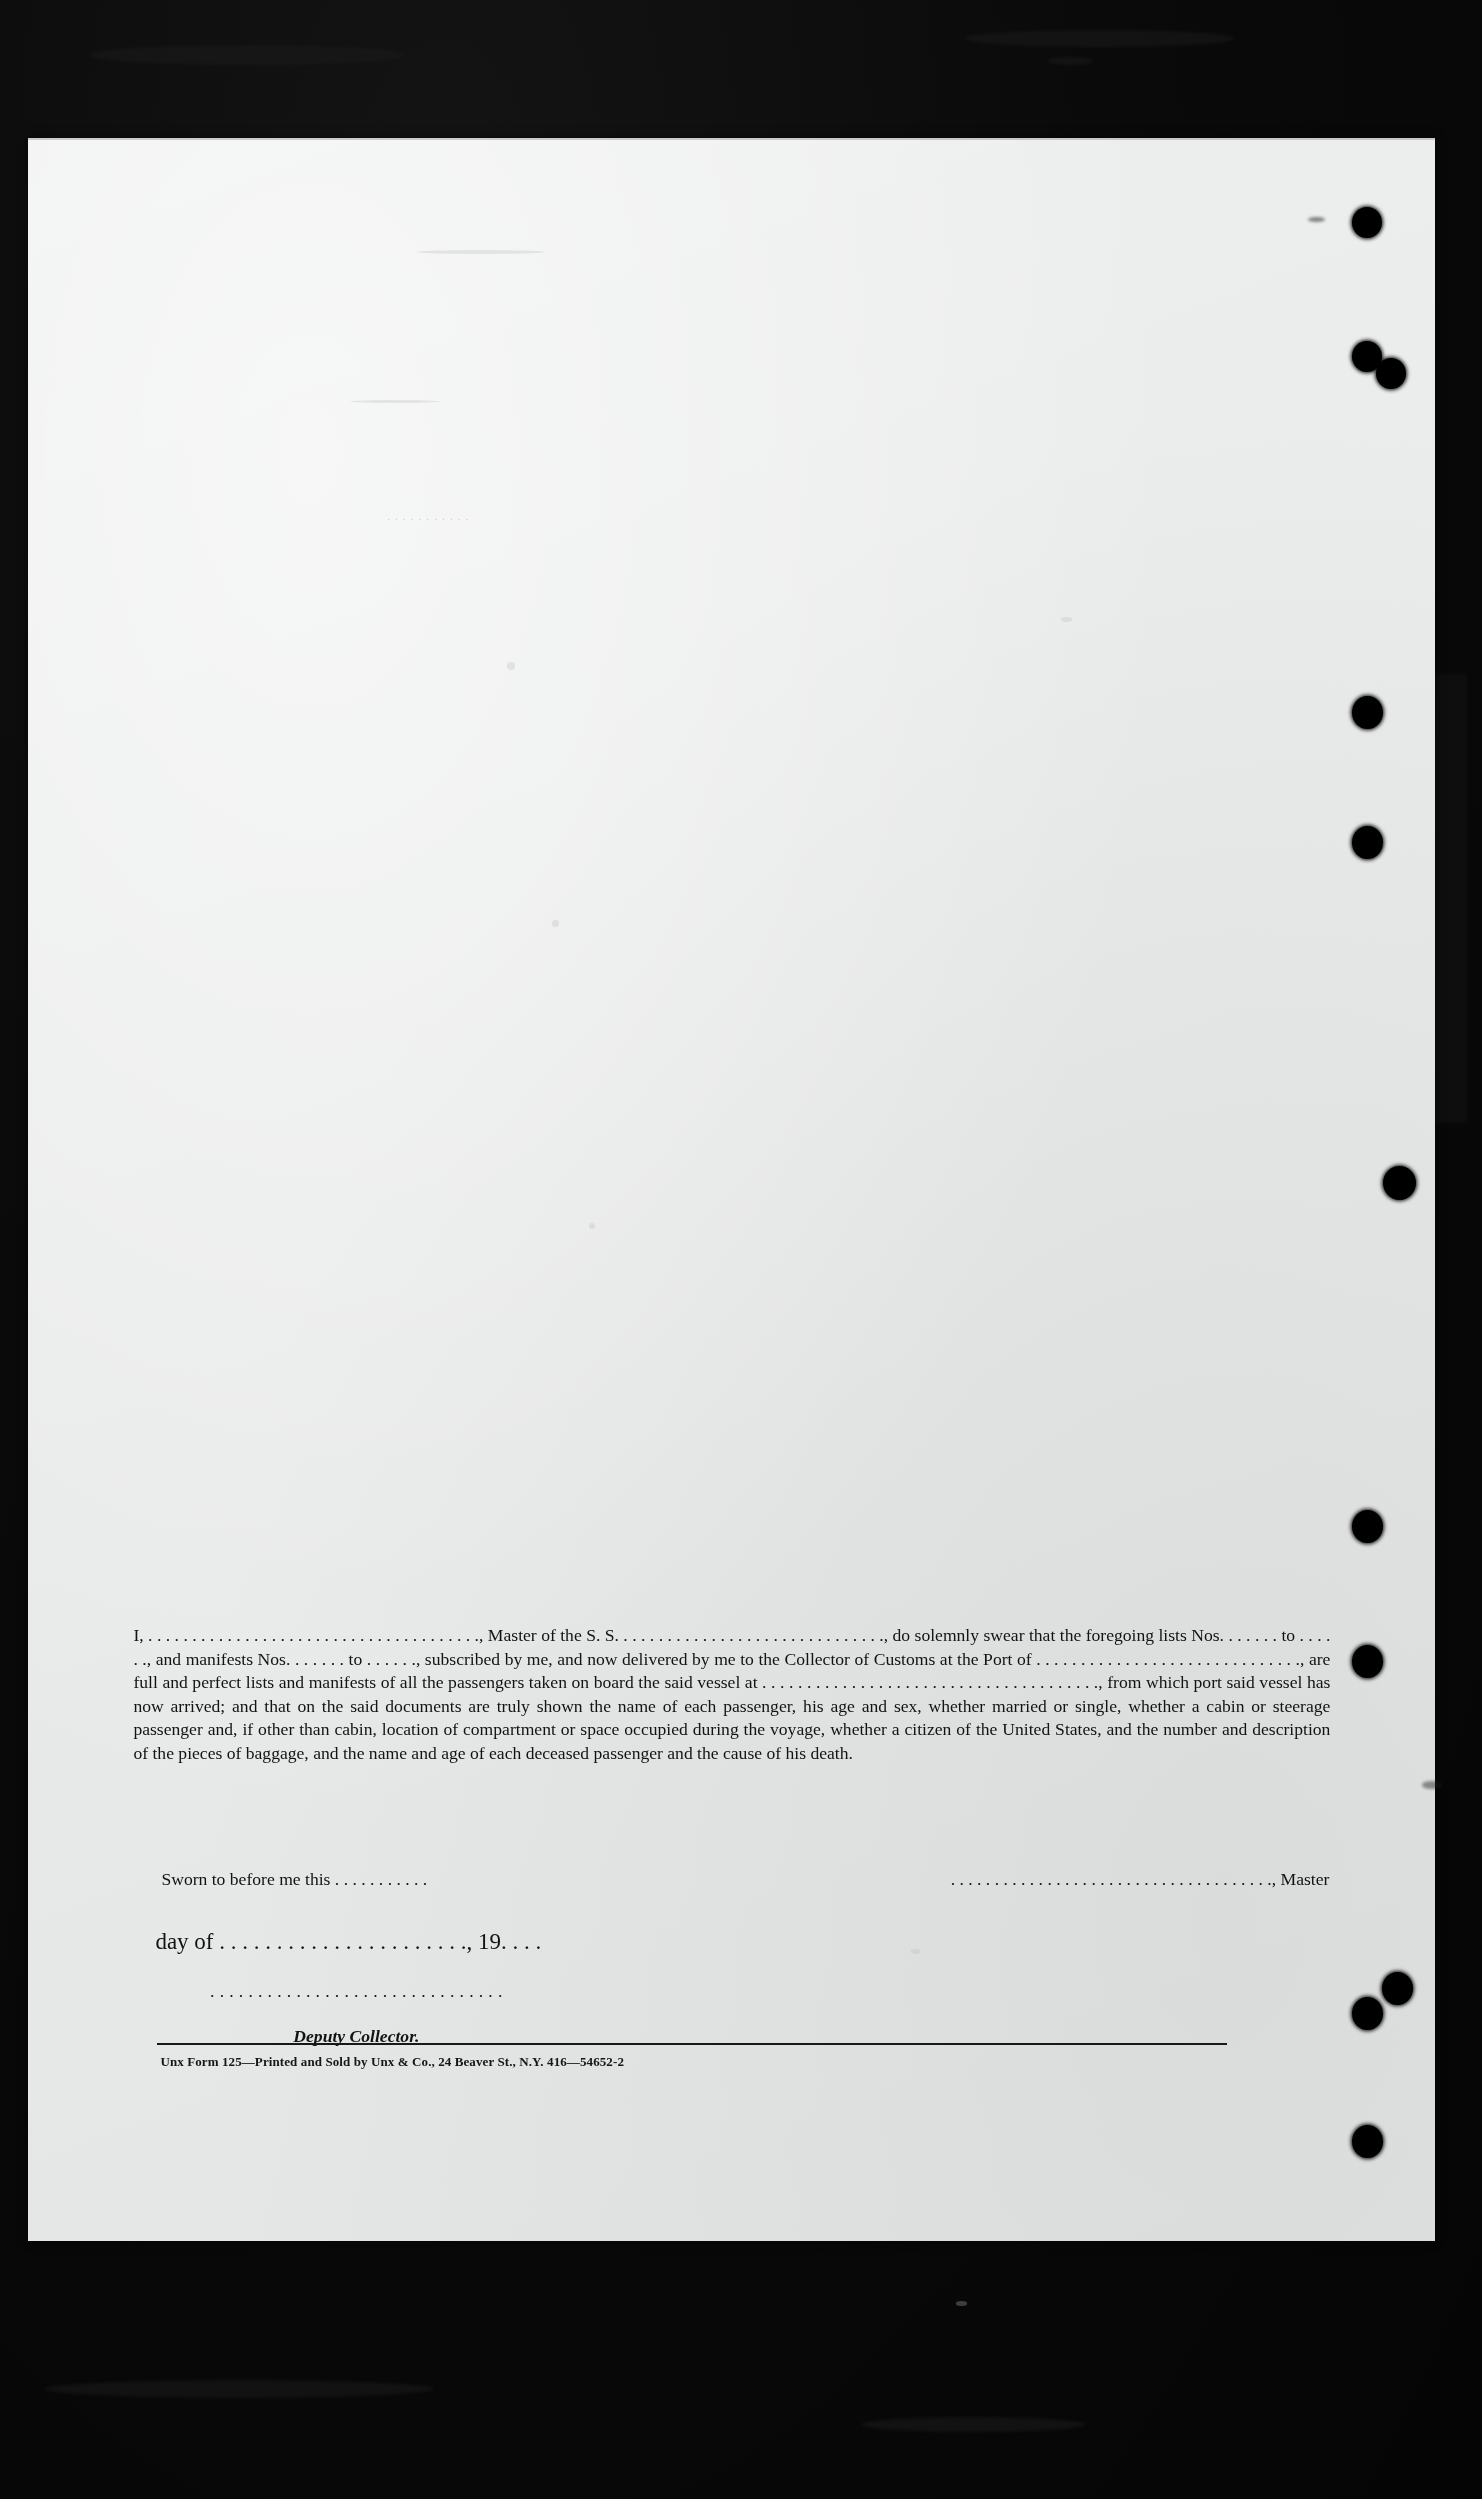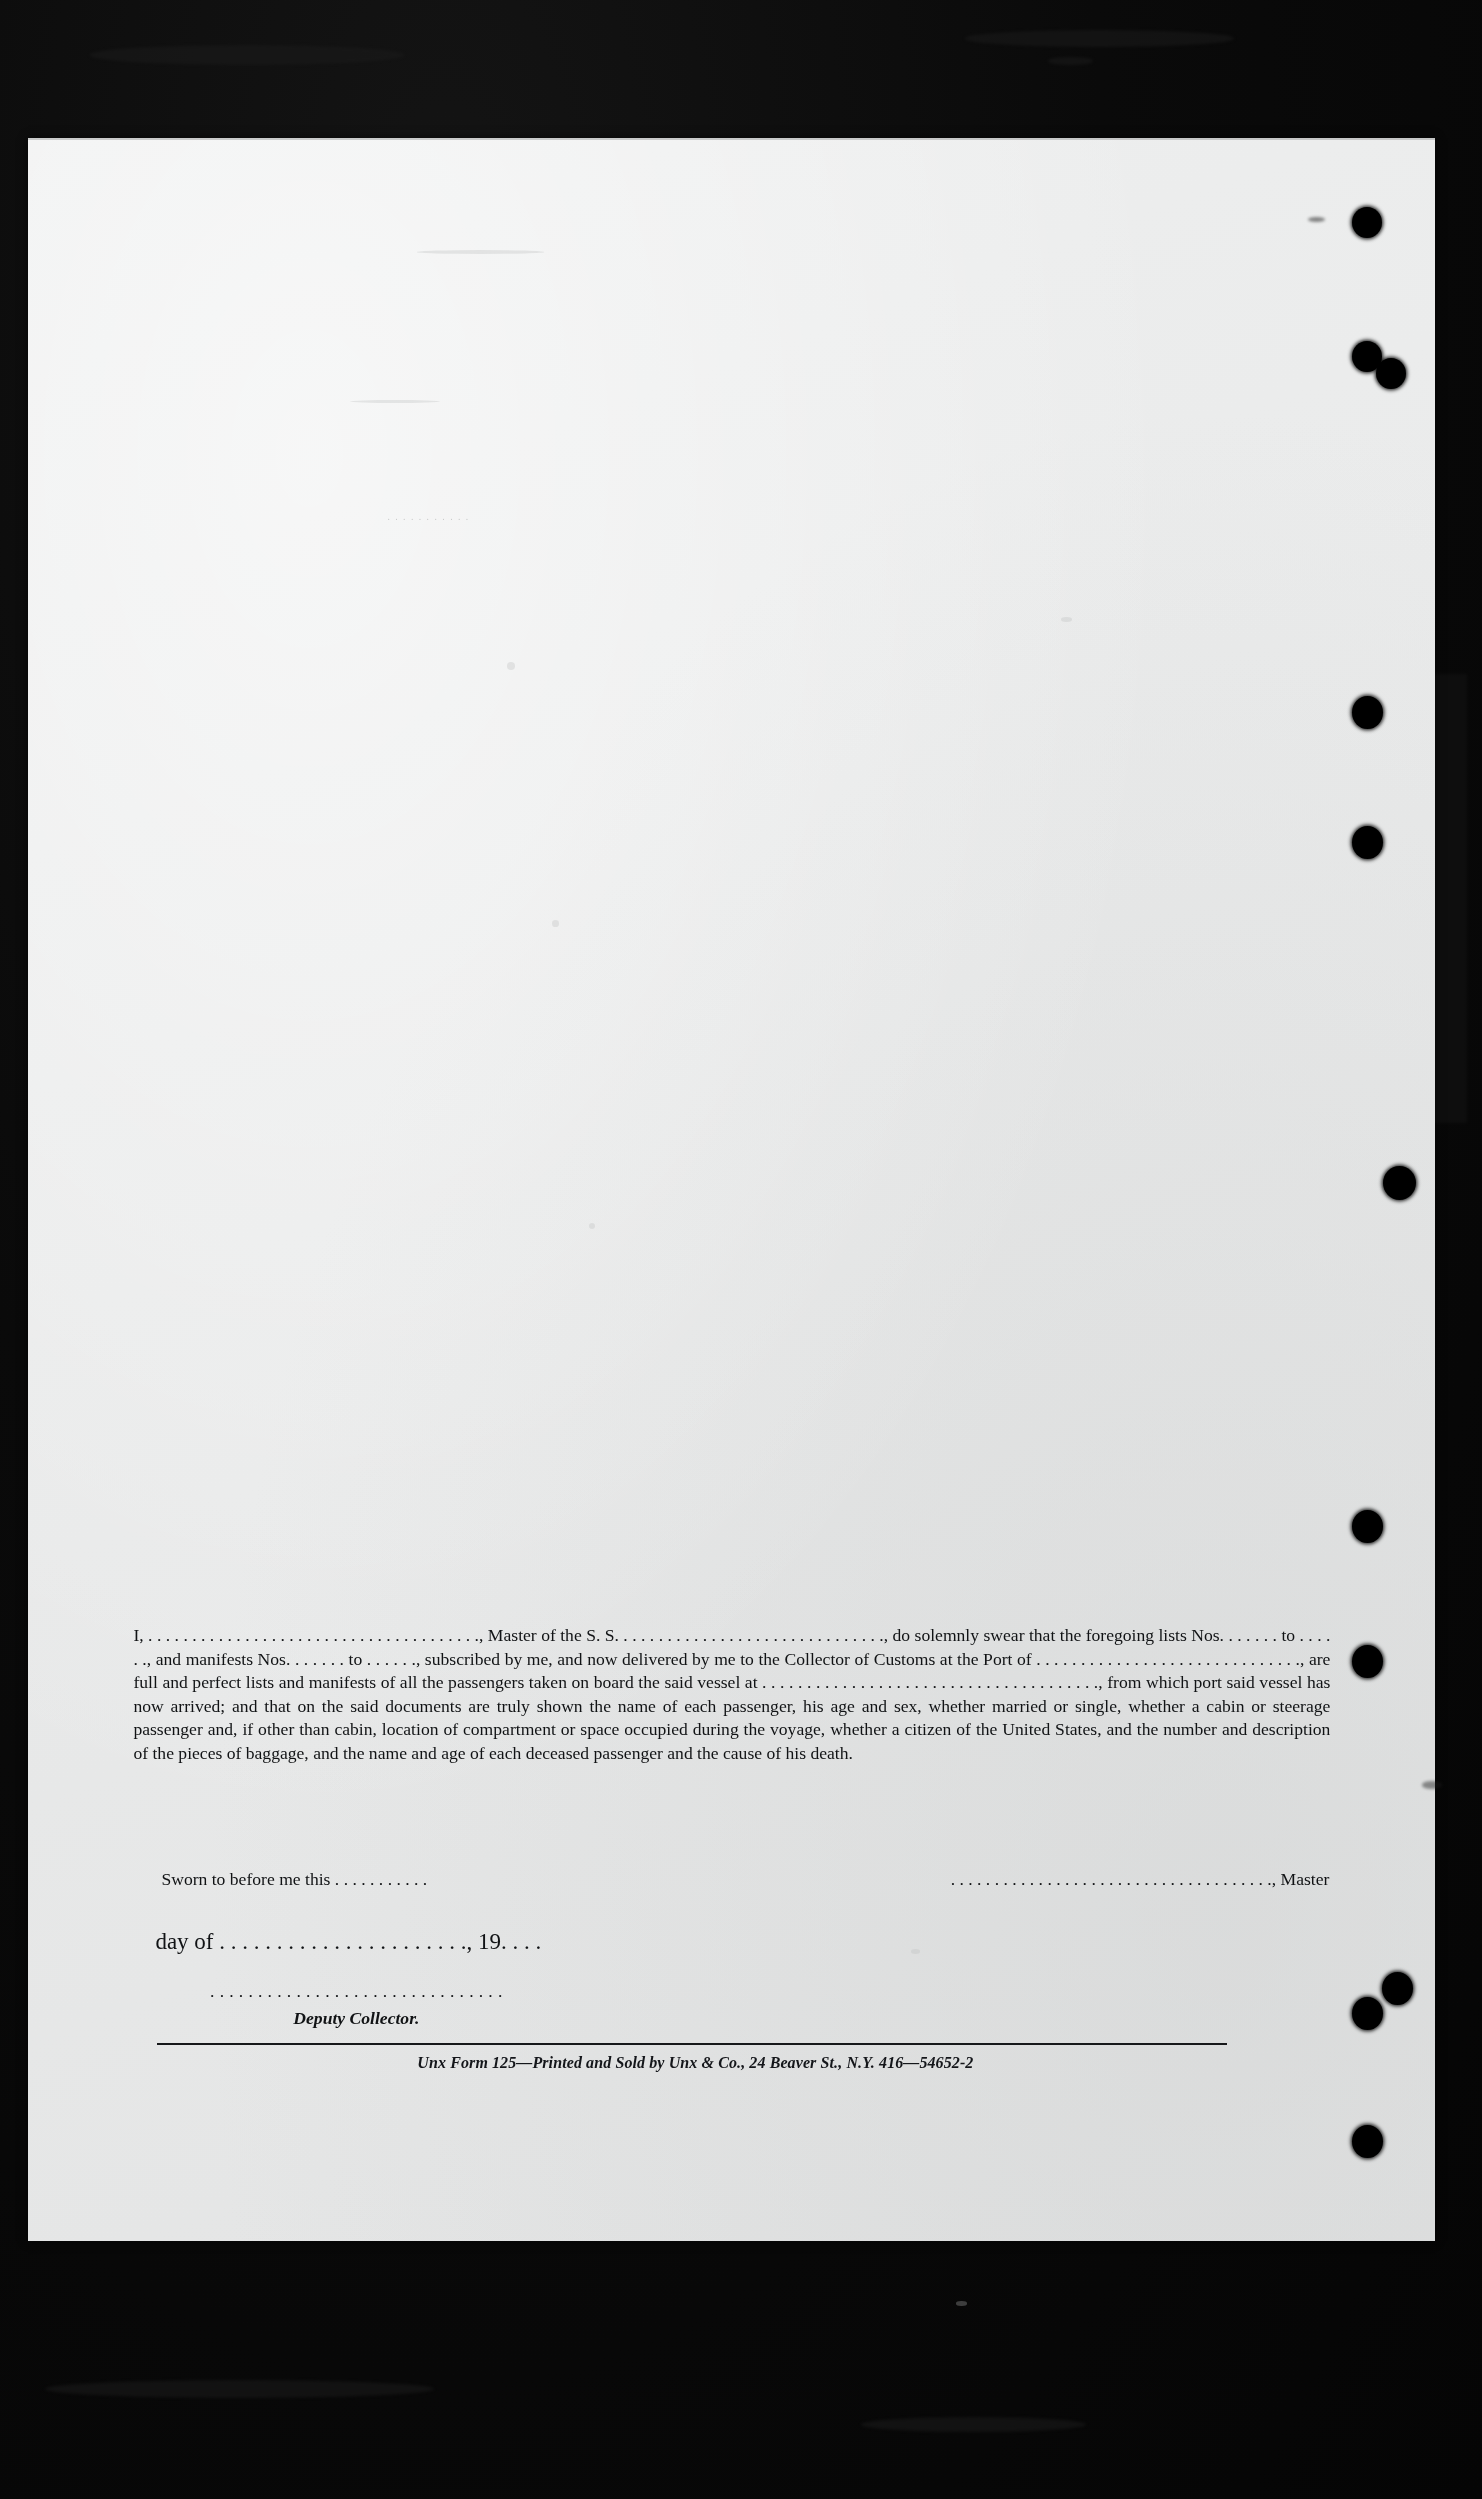--- a/index.html
+++ b/index.html
@@ -136,45 +136,44 @@
     font-size: 17.6px;
     color: #111315;
     text-align: center;
     width: 314px;
   }
   #deputy-dots { letter-spacing: 0.4px; display: block; }
   #deputy-label {
     display: block;
     font-style: italic;
     font-weight: bold;
-    margin-top: 6px;
+    margin-top: 24px;
   }
 
   
   #footer-rule {
     position: absolute;
     left: 129px;
     top: 1905px;
     width: 1070px;
     height: 1.5px;
     background: #16181a;
   }
   #footer {
     position: absolute;
     left: 132px;
     top: 1916px;
     width: 1070px;
     display: flex;
-    justify-content: center;
-    font-size: 16px;
+    justify-content: flex-start;
+    font-size: 13px;
     font-weight: bold;
     font-family: "Liberation Serif", serif;
     color: #14161a;
     letter-spacing: 0.1px;
-    font-style: italic;
   }
 </style>
 </head>
 <body>
 
 <div id="scan">
 
   <div class="film-noise" style="left:90px; top:45px; width:314px; height:19.5px;"></div>
   <div class="film-noise" style="left:965px; top:30px; width:269px; height:16.5px;"></div>
   <div class="film-noise" style="left:1048px; top:57px; width:45px; height:7.5px;"></div>

